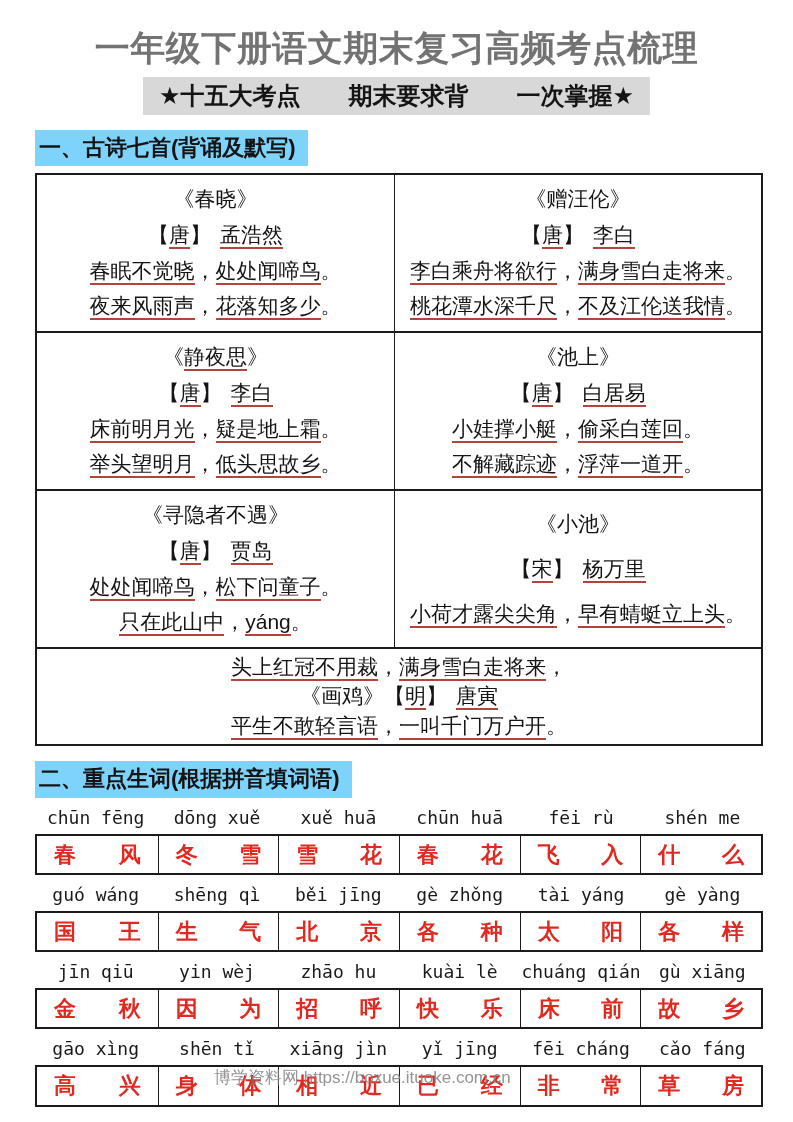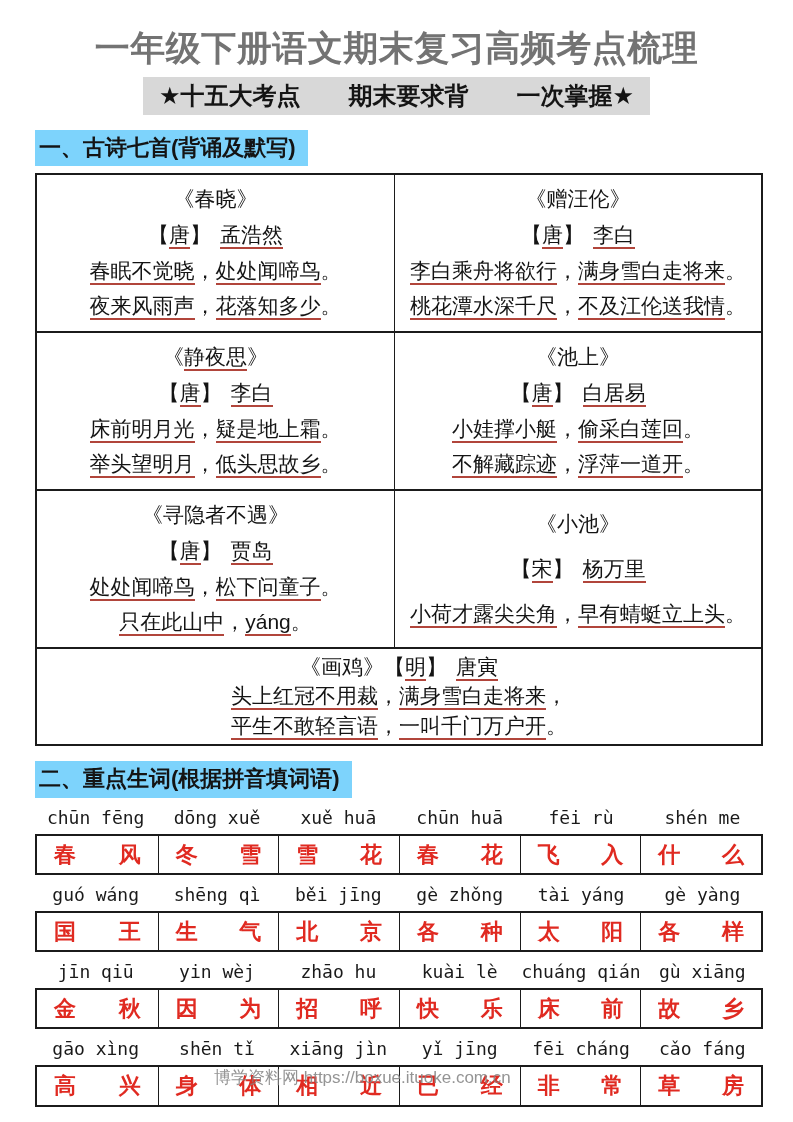--- a/index.html
+++ b/index.html
@@ -150,22 +150,22 @@
       <div class="poem-line">【<span class="ru">唐</span>】<span class="ru author">贾岛</span></div>
       <div class="poem-line verse"><span class="ru">处处闻啼鸟</span><span>，</span><span class="ru">松下问童子</span><span>。</span></div>
       <div class="poem-line verse"><span class="ru">只在此山中</span><span>，</span><span class="ru">yáng</span><span>。</span></div>
     </div>
     <div class="poem-cell">
       <div class="poem-line">《小池》</div>
       <div class="poem-line">【<span class="ru">宋</span>】<span class="ru author">杨万里</span></div>
       <div class="poem-line verse"><span class="ru">小荷才露尖尖角</span><span>，</span><span class="ru">早有蜻蜓立上头</span><span>。</span></div>
     </div>
     <div class="poem-cell wide">
+      <div class="poem-line verse"><span class="ru">头上红冠不用裁</span><span>，</span><span class="ru">满身雪白走将来</span><span>，</span></div>
       <div class="poem-line">《画鸡》【<span class="ru">明</span>】<span class="ru author">唐寅</span></div>
-      <div class="poem-line verse"><span class="ru">头上红冠不用裁</span><span>，</span><span class="ru">满身雪白走将来</span><span>，</span></div>
       <div class="poem-line verse"><span class="ru">平生不敢轻言语</span><span>，</span><span class="ru">一叫千门万户开</span><span>。</span></div>
     </div>
   </div>
 
 <div class="section-heading" id="sec2-heading">二、重点生词(根据拼音填词语)</div>
 
 <div class="vocab">
     <div class="pinyin-row">
       <span>chūn fēng</span>
       <span>dōng xuě</span>

